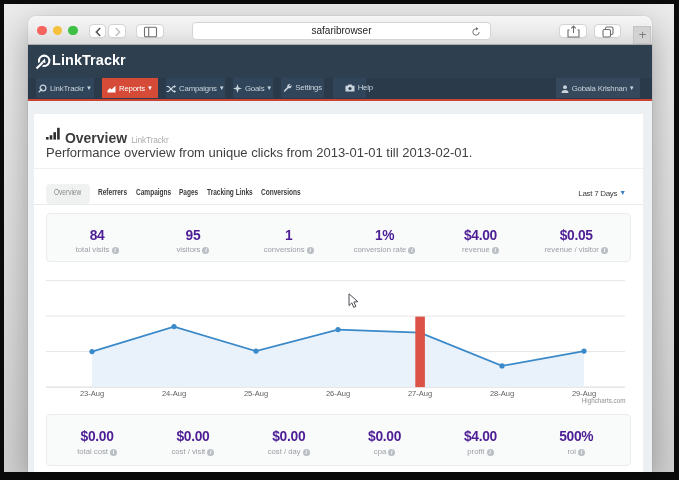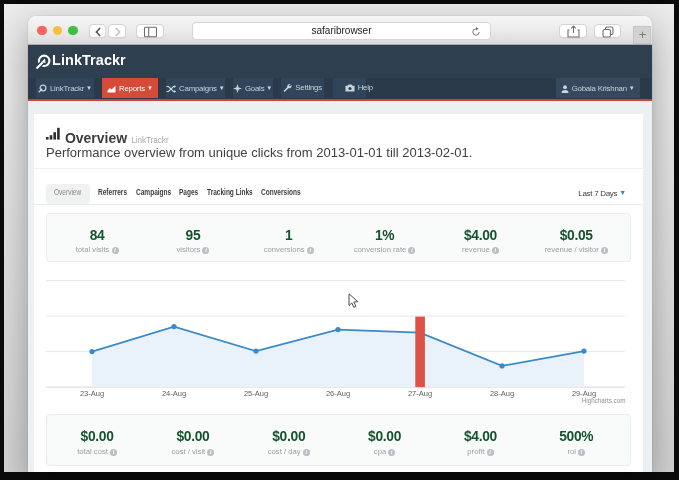--- a/index.html
+++ b/index.html
@@ -51,21 +51,21 @@
   #div2 { position:absolute; left:0; top:90.2px; width:609.3px; height:1px; background:#e8eaeb; }
   #last7 { position:absolute; left:544.3px; top:74.8px; line-height:9px; font-size:8px; letter-spacing:-0.3px; color:#3c3c3c; white-space:nowrap; }
   #last7 .car { color:#3b7fc4; font-size:7px; vertical-align:1px; margin-left:2px; }
   
   .statrow { position:absolute; left:11.7px; width:585.8px; height:49px;
     background:#f9fafa; border:1px solid #ececed; border-radius:4px; display:flex;
     padding-left:2.5px; padding-right:6.3px; }
   #stats1 { top:99.8px; }
   #stats2 { top:299.9px; height:52.7px;justify-content:space-between; }
   .st { flex:1; text-align:center; padding-top:14.5px; }
-  .st .v { font-size:13.8px; letter-spacing:-0.3px; line-height:13px; font-weight:700; color:#14532d; }
+  .st .v { font-size:13.8px; letter-spacing:-0.3px; line-height:13px; font-weight:700; color:#4c1d95; }
   .st .l { font-size:7.7px; color:#9aa0a5; margin-top:3.5px; }
   #stats2 .st { padding-top:15.5px; }
   .inf { display:inline-block; width:7px; height:7px; border-radius:50%; background:#b9bfc4;
     color:#fff; font-size:5.5px; line-height:7px; text-align:center; vertical-align:0px;
     font-weight:700; font-style:italic; font-family:"Liberation Serif",serif; }
   
 </style>
 </head>
 <body>
 <div id="desktop"></div>

